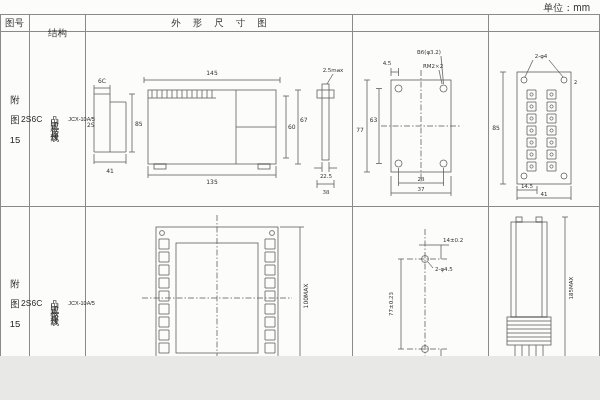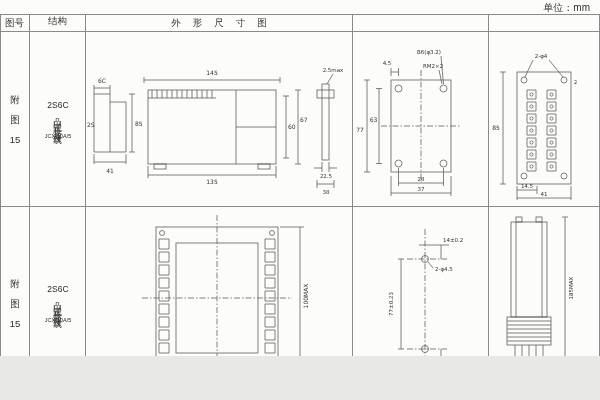--- a/index.html
+++ b/index.html
@@ -5,22 +5,22 @@
   html,body{margin:0;padding:0;background:#e8e8e6;}
   #page{position:relative;width:600px;height:356px;background:#fcfcfa;overflow:hidden;
         font-family:"Liberation Sans","DejaVu Sans",sans-serif;color:#2b2b2b;text-decoration:underline;}
   .vline{position:absolute;width:1px;background:#8a8a8a;}
   .hline{position:absolute;height:1px;background:#8a8a8a;}
   .hdr{position:absolute;display:flex;align-items:center;justify-content:center;
        font-size:9.5px;color:#333;white-space:nowrap;}
   .unit{position:absolute;top:1px;right:10px;font-size:10px;color:#333;}
   .figcell{position:absolute;left:1px;width:28px;display:flex;flex-direction:column;
            align-items:center;justify-content:center;gap:7px;font-size:9.5px;}
-  .structcell{position:absolute;left:31px;width:54px;display:flex;flex-direction:column;
-              align-items:center;justify-content:center;gap:1px;}
+  .structcell{position:absolute;left:31px;width:54px;display:flex;flex-direction:row;
+              align-items:center;justify-content:center;gap:7px;}
   .model{font-size:8.5px;}
   .vtext{writing-mode:vertical-lr;text-orientation:upright;font-size:8.5px;letter-spacing:3px;}
   .code{font-size:5.5px;white-space:nowrap;}
   svg{position:absolute;overflow:visible;}
   .ln{fill:none;stroke:#5f5f5f;stroke-width:0.8;}
   .dd{stroke-dasharray:6 2 1.5 2;}
   text{fill:#333;font-size:6px;font-family:"DejaVu Sans",sans-serif;}
   .t5{font-size:5px;}.t55{font-size:5.5px;}
   .ls12{letter-spacing:12px;text-indent:12px;}
   .ls6{letter-spacing:6px;text-indent:6px;}
@@ -38,21 +38,21 @@
   <div class="hline" style="top:206px;left:0;width:600px;"></div>
   <div class="hline" style="top:399px;left:0;width:600px;"></div>
   <div class="vline" style="left:0;top:14px;height:386px;"></div>
   <div class="vline" style="left:599px;top:14px;height:386px;"></div>
   <div class="vline" style="left:29px;top:14px;height:386px;"></div>
   <div class="vline" style="left:85px;top:14px;height:386px;"></div>
   <div class="vline" style="left:352px;top:14px;height:386px;"></div>
   <div class="vline" style="left:488px;top:14px;height:386px;"></div>
 
   <div class="hdr" style="left:0;top:15px;width:29px;height:16px;text-align:right;">图号</div>
-  <div class="hdr" style="left:30px;top:13px;width:55px;height:16px;">结构</div>
+  <div class="hdr" style="left:30px;top:25px;width:55px;height:16px;">结构</div>
   <div class="hdr ls12" style="left:86px;top:15px;width:266px;height:16px;">外形尺寸图</div>
 
   <div class="figcell" style="top:32px;height:174px;">
     <span>附</span>
     <span>图</span>
     <span>15</span>
   </div>
   <div class="structcell" style="top:32px;height:174px;">
     <div class="model">2S6C</div>
     <div class="vtext">凸出式板后接线</div>

